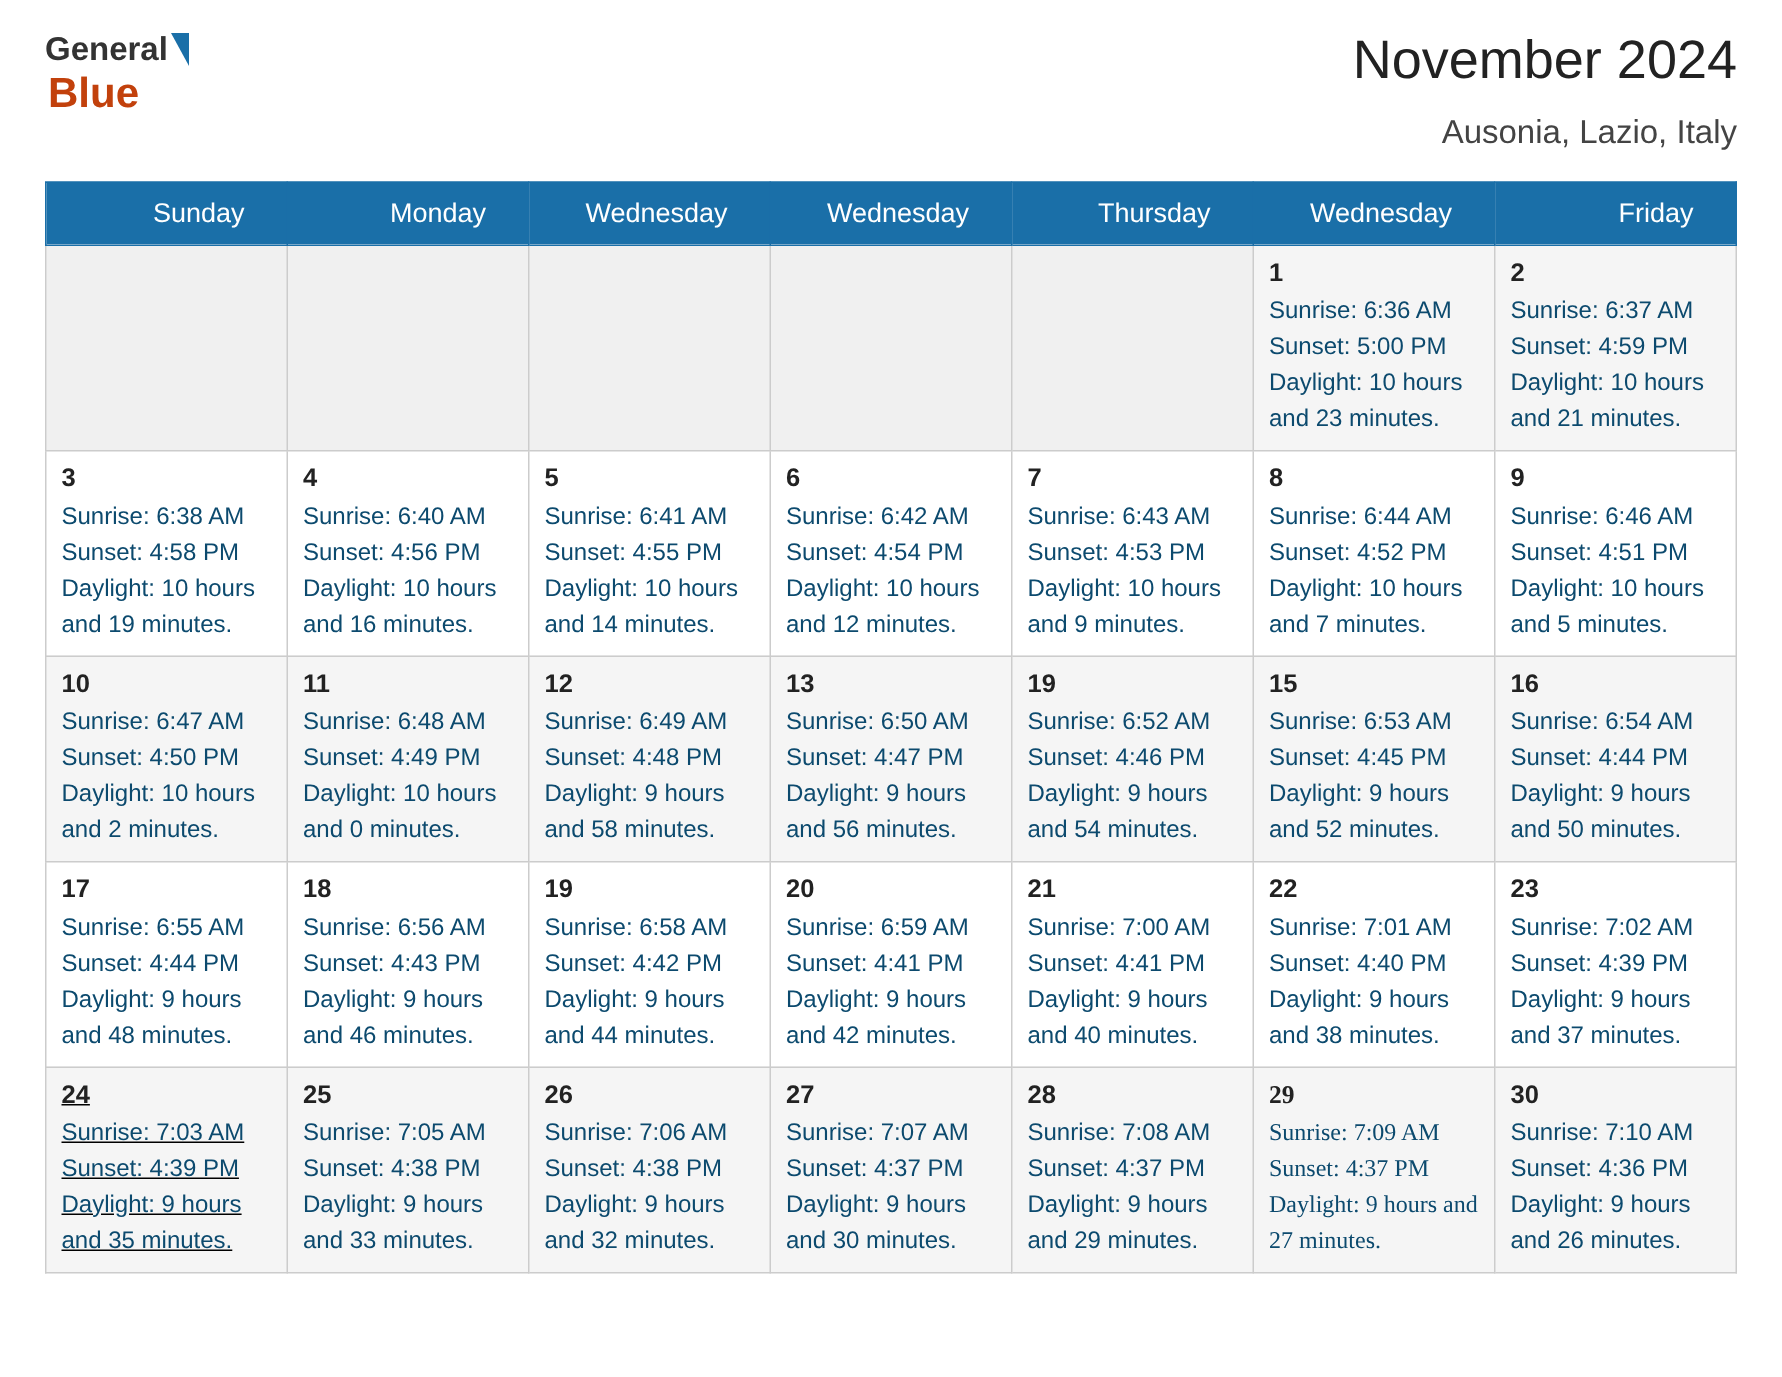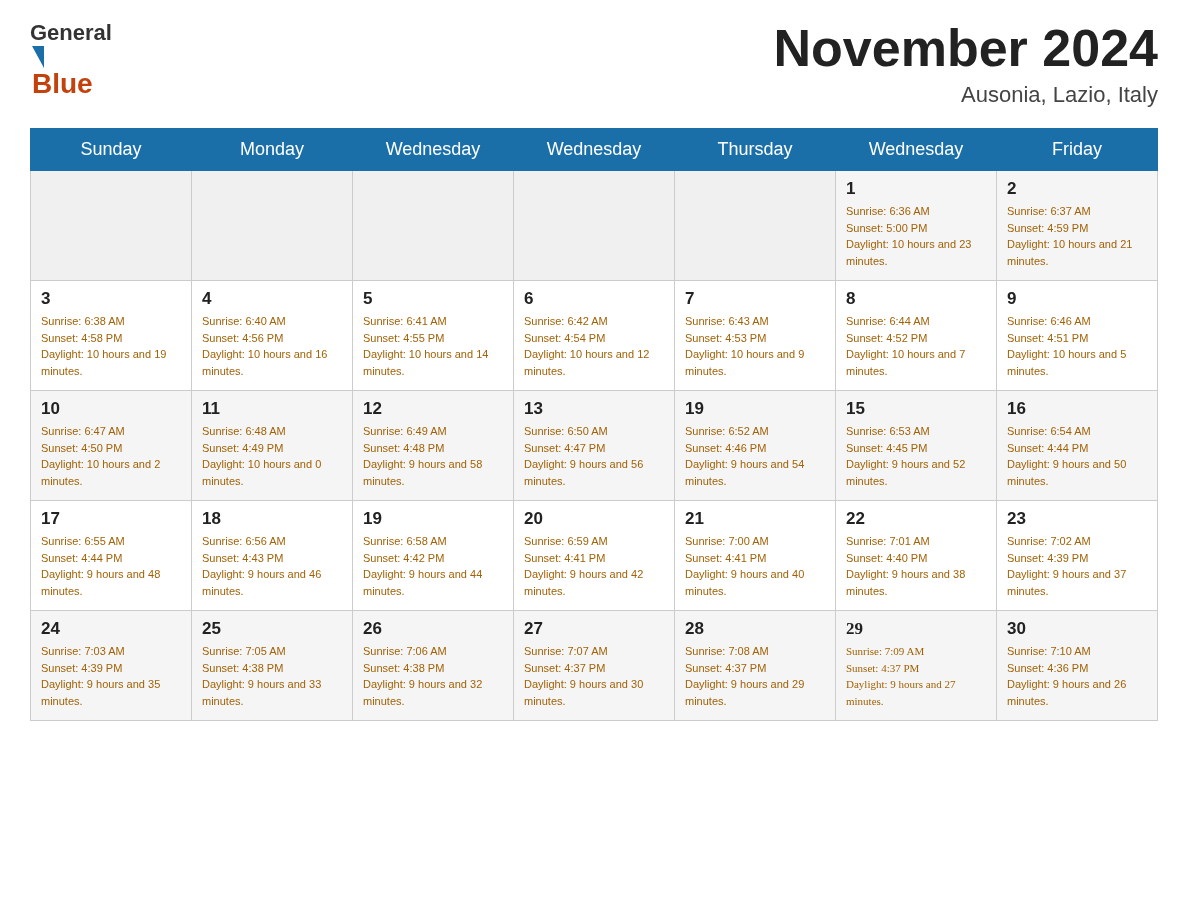--- a/index.html
+++ b/index.html
@@ -16,22 +16,21 @@
       align-items: flex-start;
       margin-bottom: 20px;
     }
     .logo {
       display: flex;
       flex-direction: column;
       align-items: flex-start;
     }
     .logo-top {
       display: flex;
-      align-items: flex-start;
-      flex-direction: column;
+      align-items: center;
     }
     .logo-general {
       font-size: 22px;
       font-weight: bold;
       color: #333;
     }
     .logo-arrow {
       width: 0;
       height: 0;
       border-left: 12px solid transparent;
@@ -41,42 +40,42 @@
     .logo-blue {
       font-size: 28px;
       font-weight: bold;
       color: #c2410c;
       margin-left: 2px;
     }
     .title-block {
       text-align: right;
     }
     .month-title {
-      font-size: 52px;
-      font-weight: bold;
+      font-size: 36px;
+      font-weight: normal;
       color: #222;
       line-height: 1.1;
     }
     .location {
       font-size: 22px;
       color: #444;
-      margin-top: 5px;
+      margin-top: 15px;
     }
     .calendar {
       width: 100%;
       border-collapse: collapse;
       border: 1px solid #aaa;
     }
     .calendar th {
       background-color: #1a6fa8;
       color: #fff;
       font-size: 18px;
       font-weight: normal;
-      padding: 10px 11px;
-      text-align: center;
+      padding: 10px 28px;
+      text-align: right;
       border: 1px solid #1a6fa8;
     }
     .calendar td {
       vertical-align: top;
       padding: 8px 10px;
       border: 1px solid #ccc;
       width: 14.28%;
       min-height: 110px;
       height: 110px;
       background: #fff;
@@ -87,22 +86,22 @@
     .calendar tr:nth-child(even) td {
       background: #fff;
     }
     .day-number {
       font-size: 17px;
       font-weight: bold;
       color: #222;
       margin-bottom: 4px;
     }
     .day-info {
-      font-size: 11px;
-      color: #a16207;
+      font-size: 16px;
+      color: #0c4a6e;
       line-height: 1.5;
     }
   </style>
 </head>
 <body>
 
 <div class="header">
   <div class="logo">
     <div class="logo-top">
       <span class="logo-general">General</span>
@@ -228,21 +227,21 @@
         <td style="background: rgb(255, 255, 255);">
           <div class="day-number">22</div>
           <div class="day-info">Sunrise: 7:01 AM<br>Sunset: 4:40 PM<br>Daylight: 9 hours and 38 minutes.</div>
         </td>
         <td style="background: rgb(255, 255, 255);">
           <div class="day-number">23</div>
           <div class="day-info">Sunrise: 7:02 AM<br>Sunset: 4:39 PM<br>Daylight: 9 hours and 37 minutes.</div>
         </td>
       </tr>
       <tr style="background: rgb(245, 245, 245);">
-        <td style="background: rgb(245, 245, 245);">
+        <td style="background: rgb(245, 245, 245); text-decoration: underline;">
           <div class="day-number">24</div>
           <div class="day-info">Sunrise: 7:03 AM<br>Sunset: 4:39 PM<br>Daylight: 9 hours and 35 minutes.</div>
         </td>
         <td style="background: rgb(245, 245, 245);">
           <div class="day-number">25</div>
           <div class="day-info">Sunrise: 7:05 AM<br>Sunset: 4:38 PM<br>Daylight: 9 hours and 33 minutes.</div>
         </td>
         <td style="background: rgb(245, 245, 245);">
           <div class="day-number">26</div>
           <div class="day-info">Sunrise: 7:06 AM<br>Sunset: 4:38 PM<br>Daylight: 9 hours and 32 minutes.</div>

